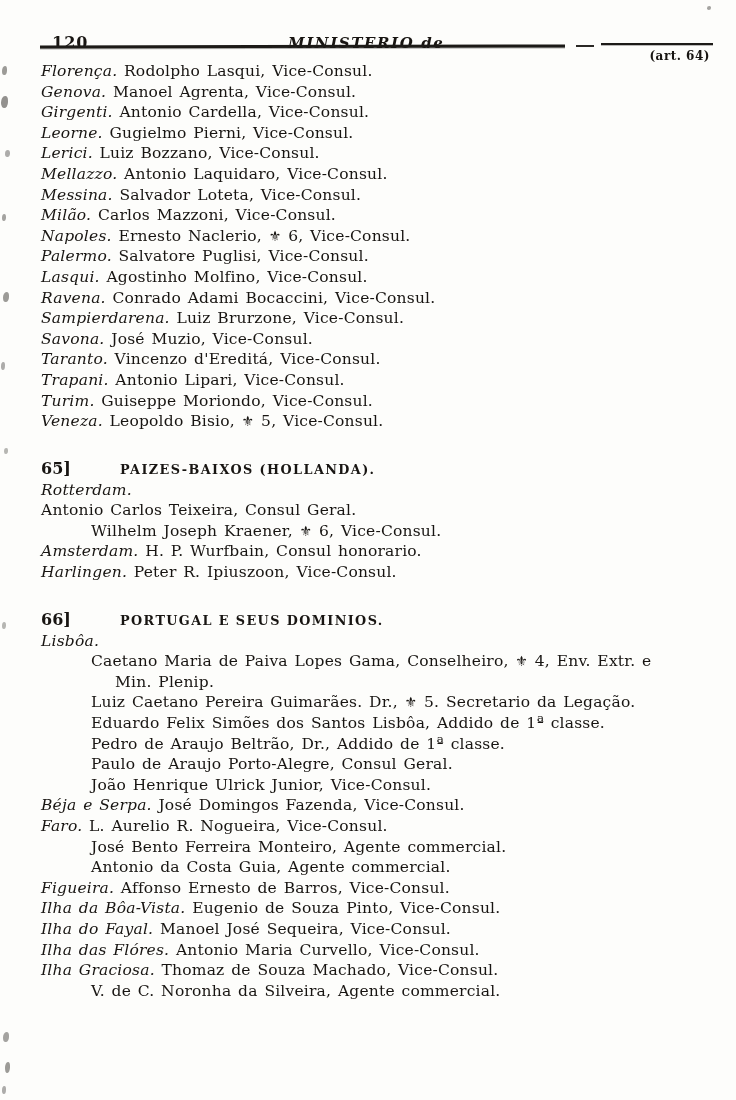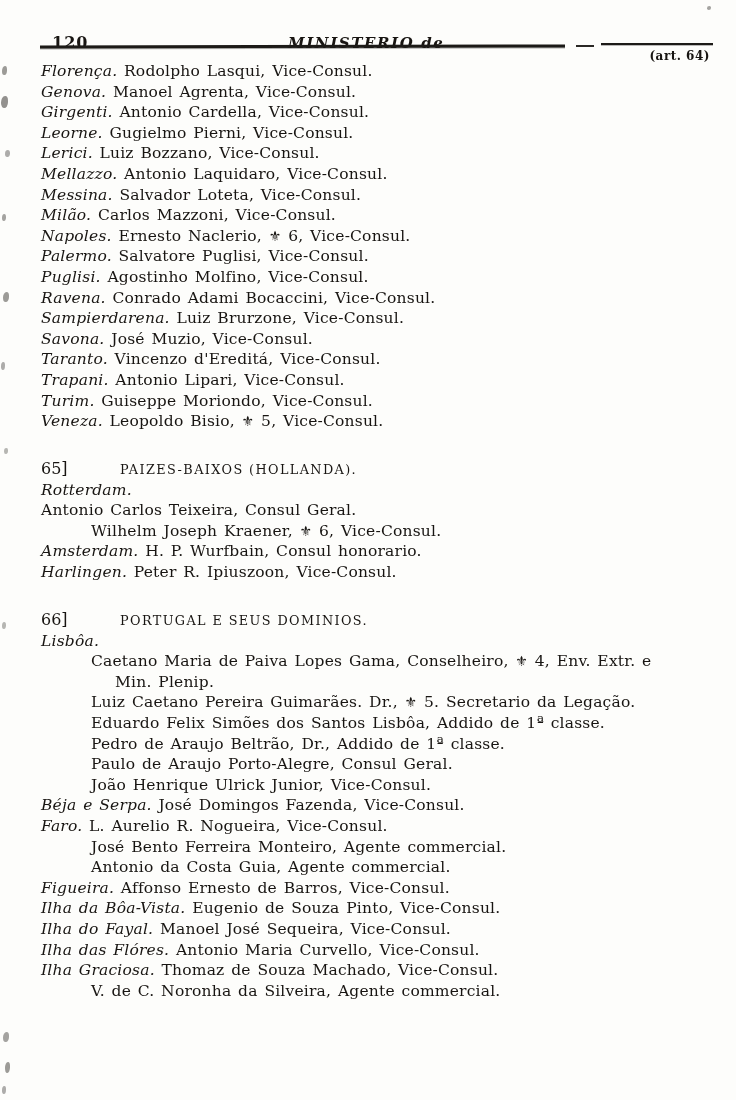--- a/index.html
+++ b/index.html
@@ -29,21 +29,21 @@
     font-weight:normal; letter-spacing:.2px; word-spacing:1.6px;
   }
   .indent-0 { padding-left:0; }
   .indent-1 { padding-left:50px; }
   .indent-2 { padding-left:74px; }
   .seg-city  { font-style:italic; }
   .seg-plain { }
   .seg-medal { font-family:"DejaVu Sans", sans-serif; font-size:14px; }
 
   .block + .block { margin-top:26px; }
-  .section-header { font-size:16px; line-height:21px; font-weight:normal; white-space:nowrap; }
+  .section-header { font-size:16px; line-height:21px; font-weight:bold; white-space:nowrap; }
   .section-num   { display:inline-block; width:79px; }
   .section-title { font-size:12.8px; letter-spacing:1.4px; }
 
   
   .speck { position:absolute; background:#4c4a46; border-radius:60% 40% 55% 45%; }
 </style>
 </head>
 <body>
 
 <div class="page">
@@ -63,21 +63,21 @@
         <div class="line indent-0"><span class="seg-city">Florença.</span><span class="seg-plain"> Rodolpho Lasqui, Vice-Consul.</span></div>
         <div class="line indent-0"><span class="seg-city">Genova.</span><span class="seg-plain"> Manoel Agrenta, Vice-Consul.</span></div>
         <div class="line indent-0"><span class="seg-city">Girgenti.</span><span class="seg-plain"> Antonio Cardella, Vice-Consul.</span></div>
         <div class="line indent-0"><span class="seg-city">Leorne.</span><span class="seg-plain"> Gugielmo Pierni, Vice-Consul.</span></div>
         <div class="line indent-0"><span class="seg-city">Lerici.</span><span class="seg-plain"> Luiz Bozzano, Vice-Consul.</span></div>
         <div class="line indent-0"><span class="seg-city">Mellazzo.</span><span class="seg-plain"> Antonio Laquidaro, Vice-Consul.</span></div>
         <div class="line indent-0"><span class="seg-city">Messina.</span><span class="seg-plain"> Salvador Loteta, Vice-Consul.</span></div>
         <div class="line indent-0"><span class="seg-city">Milão.</span><span class="seg-plain"> Carlos Mazzoni, Vice-Consul.</span></div>
         <div class="line indent-0"><span class="seg-city">Napoles.</span><span class="seg-plain"> Ernesto Naclerio, </span><span class="seg-medal">⚜</span><span class="seg-plain"> 6, Vice-Consul.</span></div>
         <div class="line indent-0"><span class="seg-city">Palermo.</span><span class="seg-plain"> Salvatore Puglisi, Vice-Consul.</span></div>
-        <div class="line indent-0"><span class="seg-city">Puglisi.</span><span class="seg-plain"> Agostinho Molfino, Vice-Consul.</span></div>
+        <div class="line indent-0"><span class="seg-city">Lasqui.</span><span class="seg-plain"> Agostinho Molfino, Vice-Consul.</span></div>
         <div class="line indent-0"><span class="seg-city">Ravena.</span><span class="seg-plain"> Conrado Adami Bocaccini, Vice-Consul.</span></div>
         <div class="line indent-0"><span class="seg-city">Sampierdarena.</span><span class="seg-plain"> Luiz Brurzone, Vice-Consul.</span></div>
         <div class="line indent-0"><span class="seg-city">Savona.</span><span class="seg-plain"> José Muzio, Vice-Consul.</span></div>
         <div class="line indent-0"><span class="seg-city">Taranto.</span><span class="seg-plain"> Vincenzo d'Ereditá, Vice-Consul.</span></div>
         <div class="line indent-0"><span class="seg-city">Trapani.</span><span class="seg-plain"> Antonio Lipari, Vice-Consul.</span></div>
         <div class="line indent-0"><span class="seg-city">Turim.</span><span class="seg-plain"> Guiseppe Moriondo, Vice-Consul.</span></div>
         <div class="line indent-0"><span class="seg-city">Veneza.</span><span class="seg-plain"> Leopoldo Bisio, </span><span class="seg-medal">⚜</span><span class="seg-plain"> 5, Vice-Consul.</span></div>
       </section>
       <section class="block">
         <div class="section-header"><span class="section-num">65]</span><span class="section-title">PAIZES-BAIXOS (HOLLANDA).</span></div>

